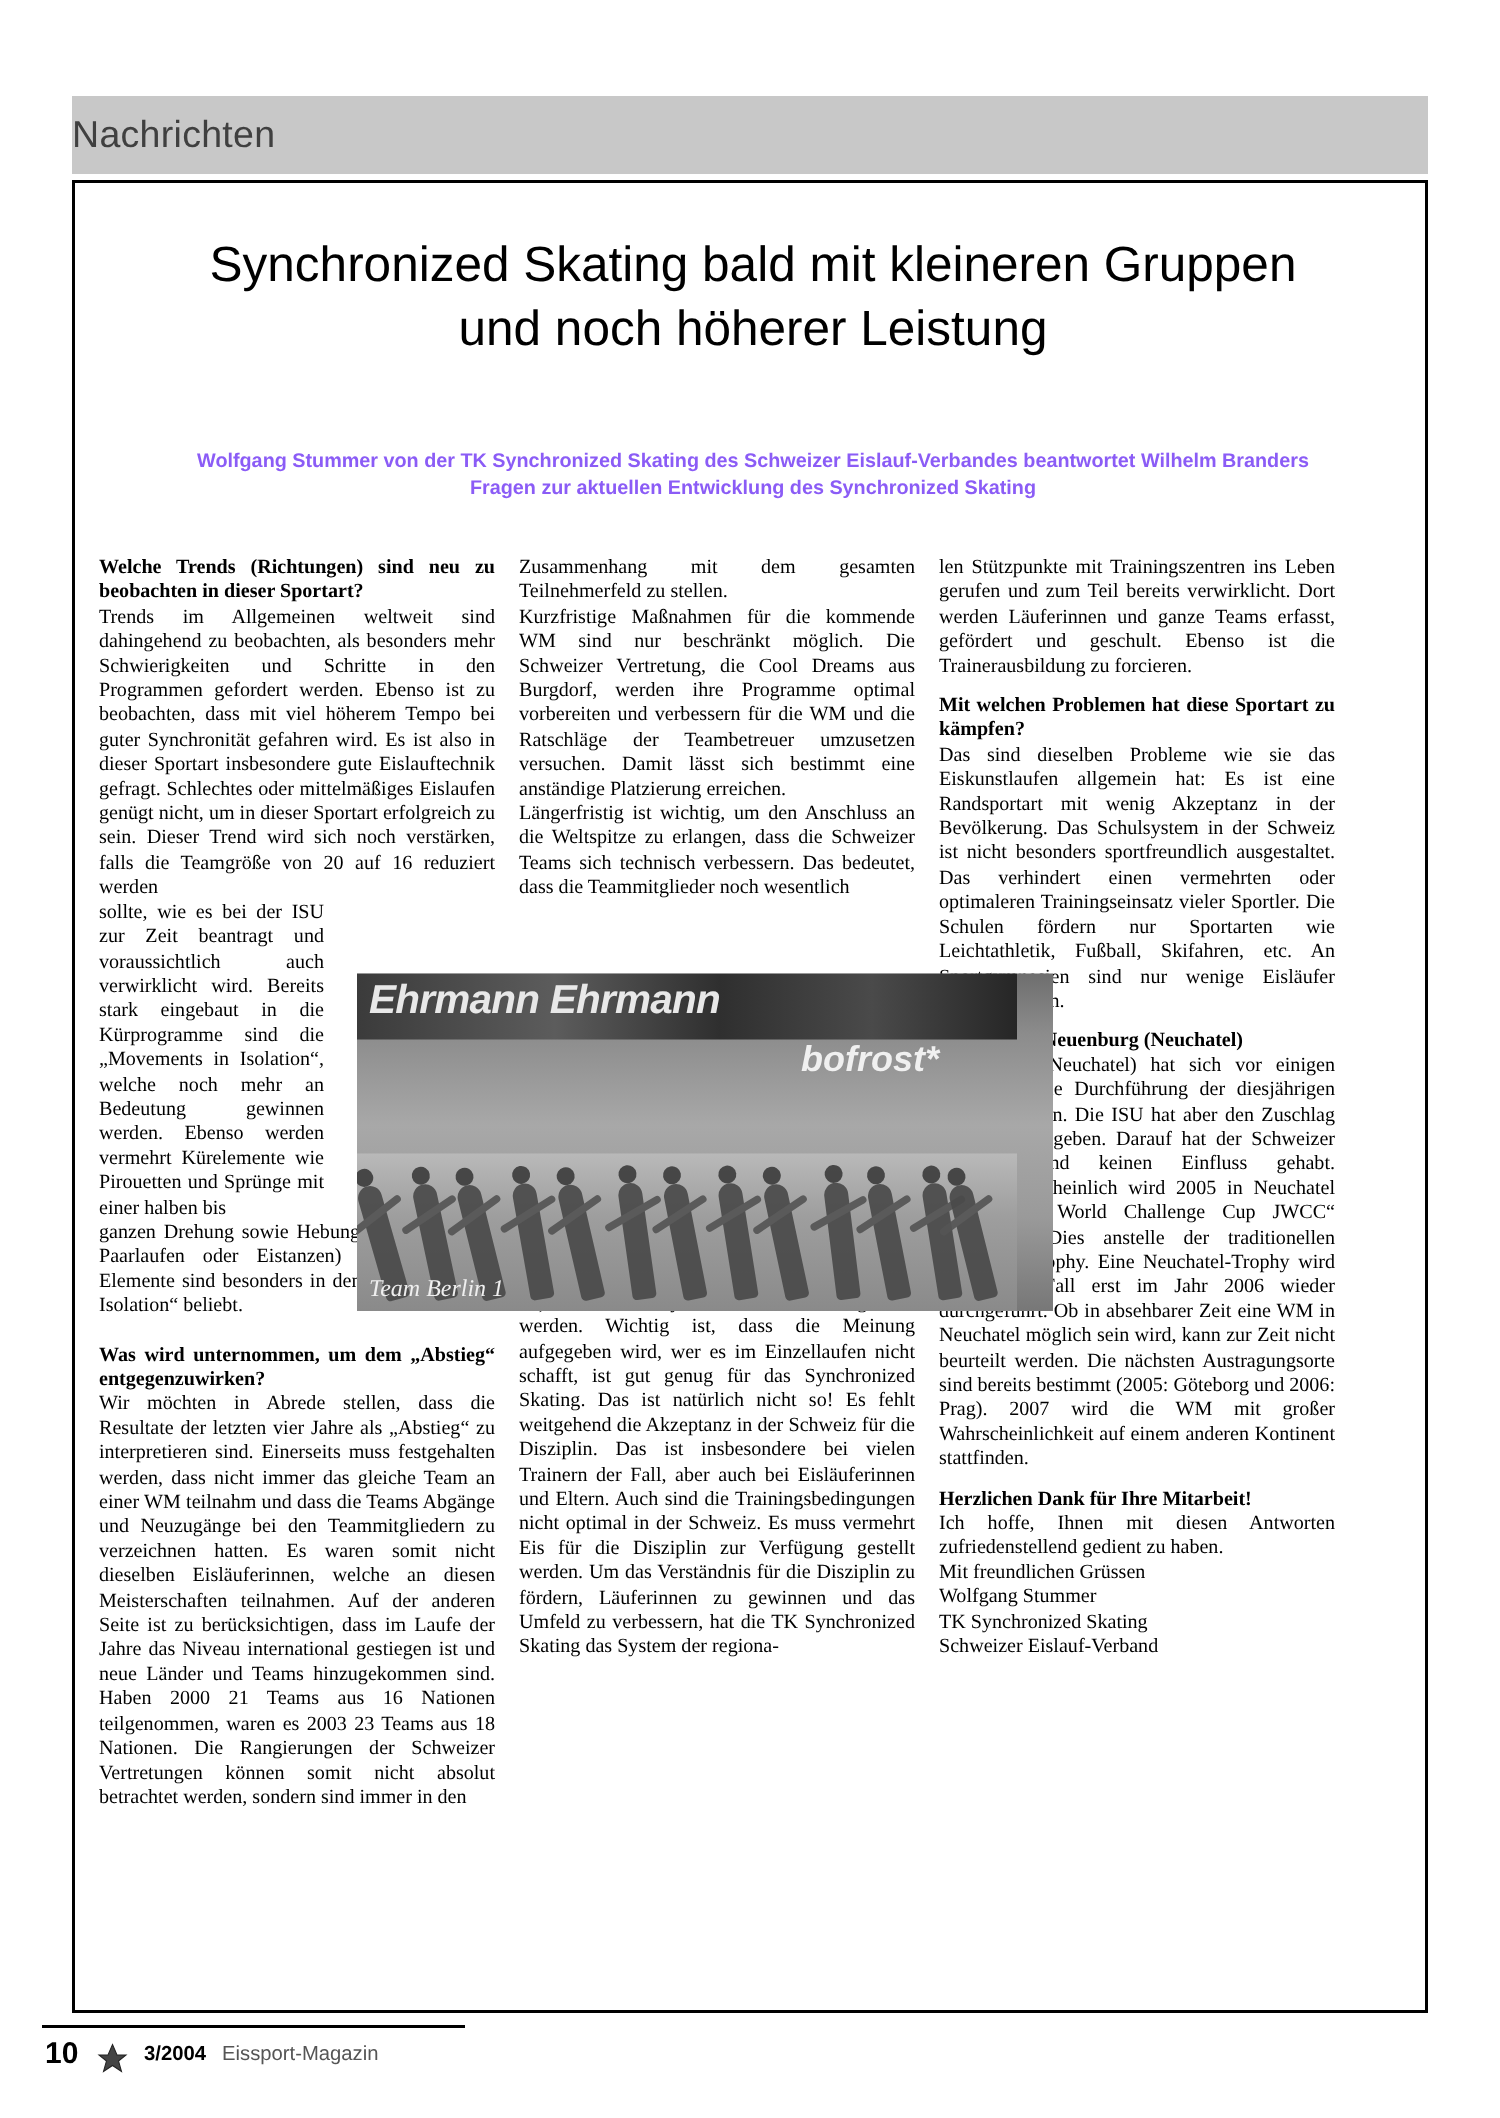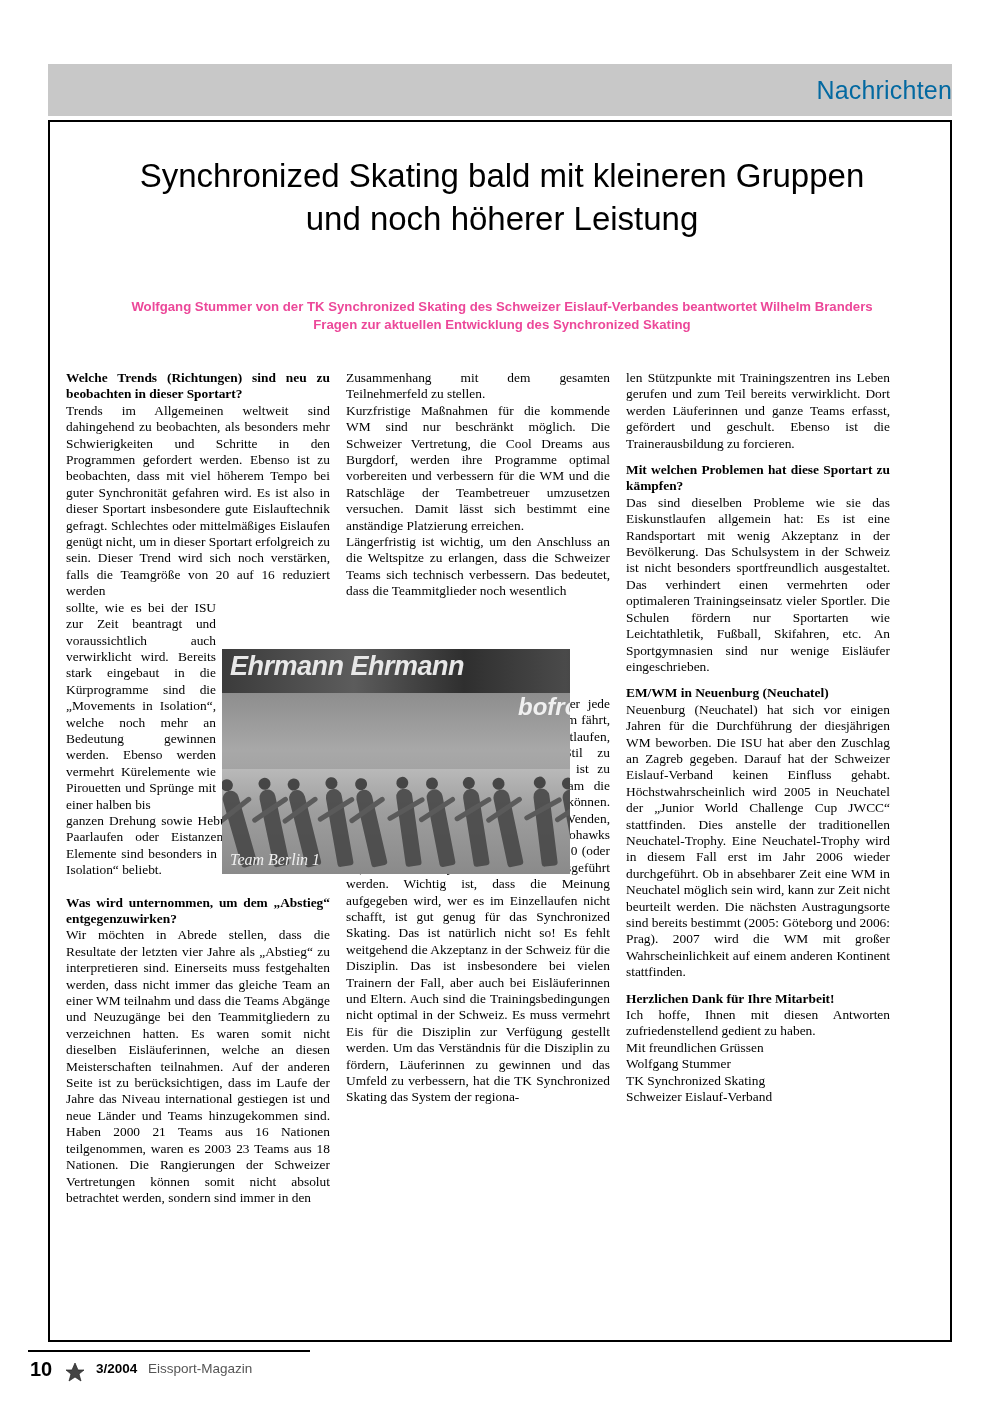--- a/index.html
+++ b/index.html
@@ -31,24 +31,24 @@
     width: 904px;
     height: 52px;
     background: #c8c8c8;
   }
   .header-title {
     position: absolute;
     left: 0; top: 0;
     width: 904px;
     height: 52px;
     line-height: 52px;
-    text-align: right;
+    text-align: left;
     font-family: "Liberation Sans", sans-serif;
     font-size: 25px;
-    color: #0369a1;
+    color: #404040;
     letter-spacing: 0.2px;
   }
 
   
   .article-frame {
     position: absolute;
     left: 48px;
     top: 120px;
     width: 904px;
     height: 1222px;
@@ -73,21 +73,21 @@
   .subhead {
     position: absolute;
     left: 80px;
     top: 176px;
     width: 744px;
     font-family: "Liberation Sans", sans-serif;
     font-weight: bold;
     font-size: 13.2px;
     line-height: 18px;
     text-align: center;
-    color: #ec4899;
+    color: #8b5cf6;
   }
 
   
   .col {
     position: absolute;
     top: 248px;
     width: 264px;
     font-size: 13.4px;
     line-height: 16.4px;
     text-align: justify;
@@ -104,23 +104,23 @@
   }
   .spacer-sm { height: 10px; }
   .spacer-md { height: 16px; }
   .narrow {
     width: 150px;
   }
 
   
   .photo {
     position: absolute;
-    left: 172px;
+    left: 188px;
     top: 527px;
-    width: 348px;
+    width: 464px;
     height: 225px;
     overflow: hidden;
     background: linear-gradient(to bottom, #6e6e6e 0%, #8c8c8c 18%, #a8a8a8 45%, #9a9a9a 72%, #777 100%);
     border: 0;
   }
   .photo .adband {
     position: absolute;
     left: 0; top: 0;
     width: 440px;
     height: 44px;

